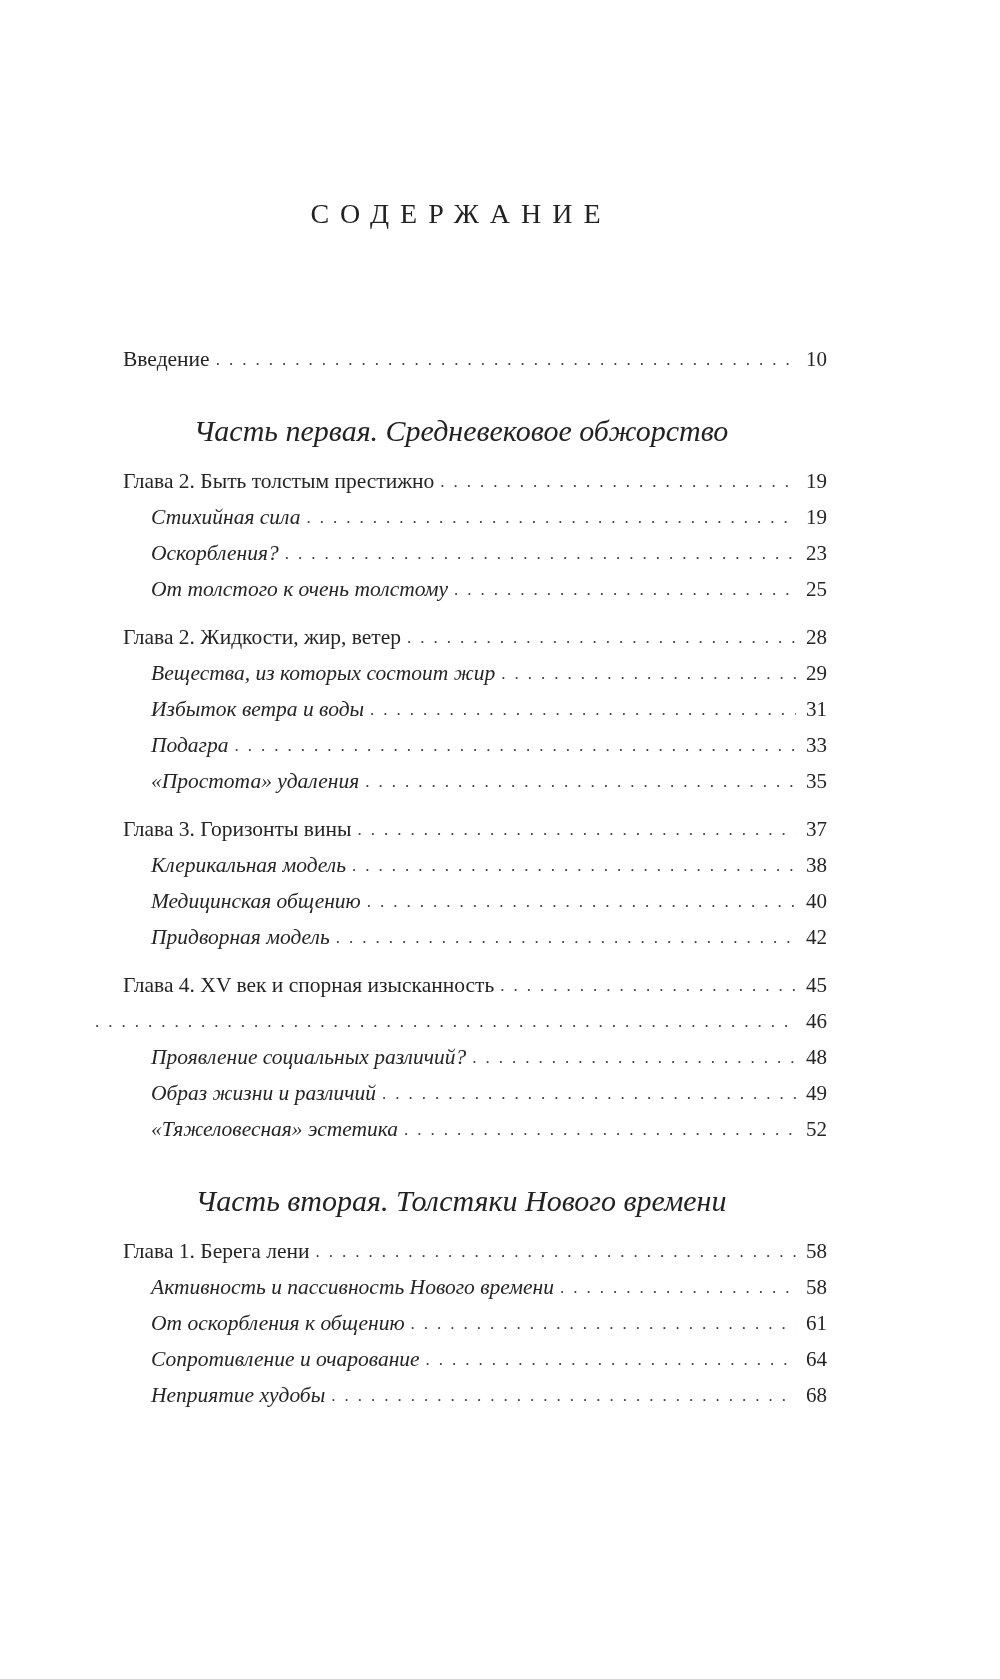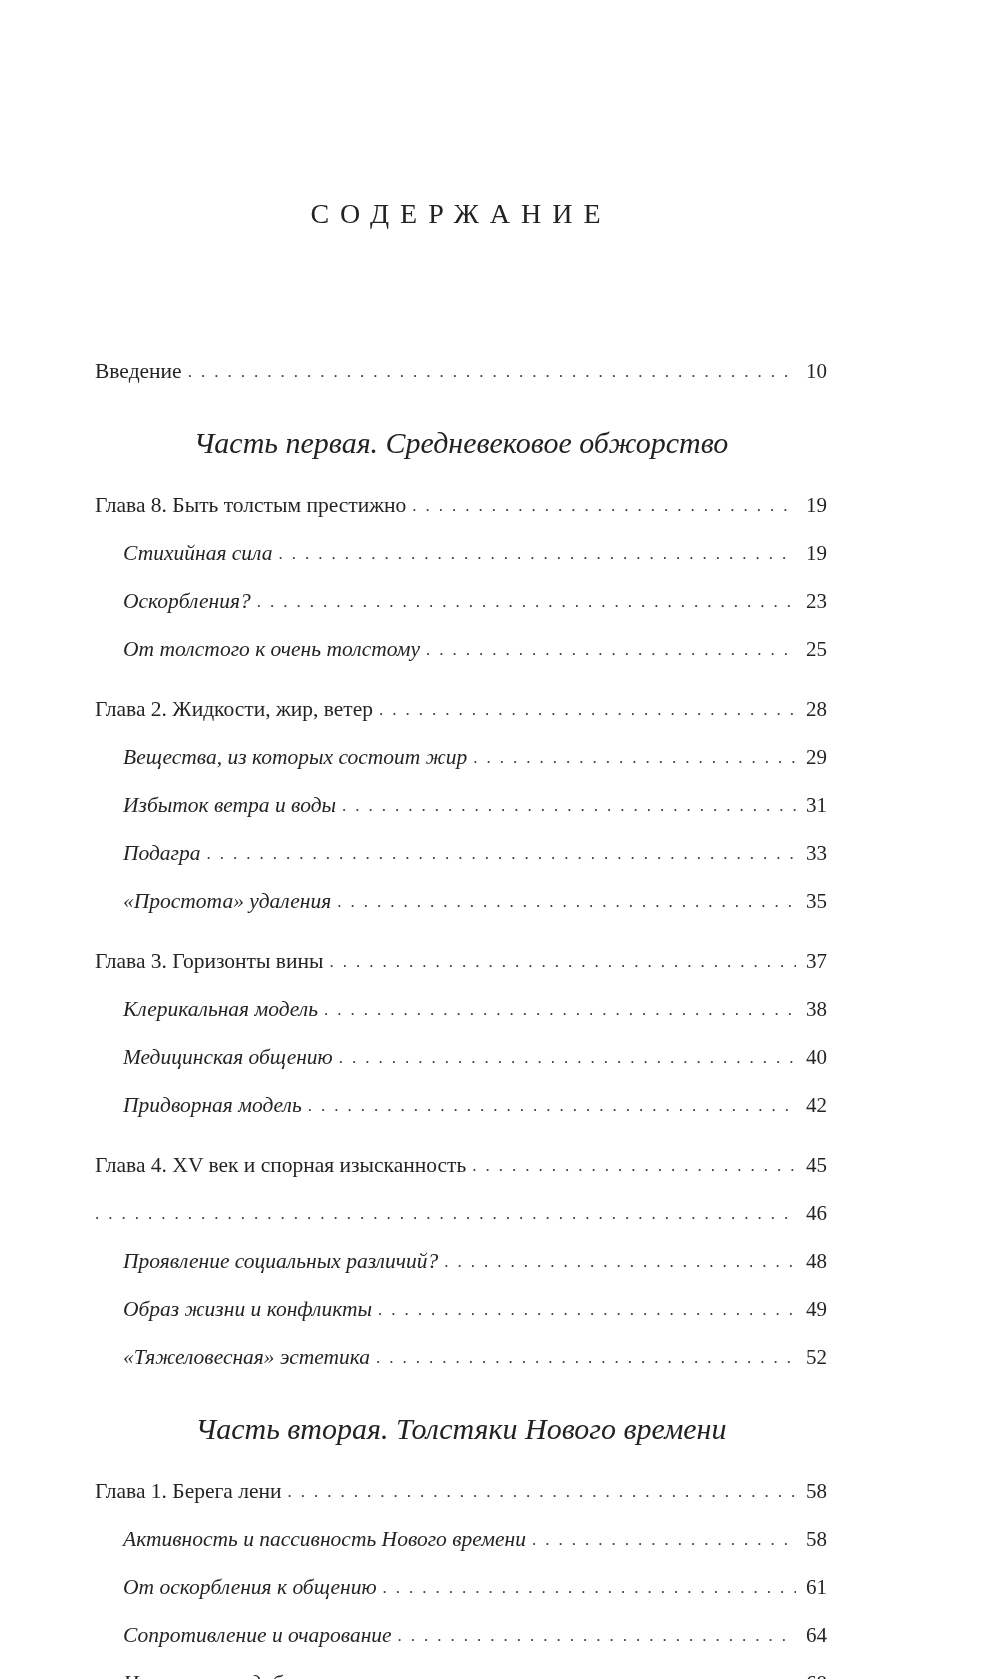--- a/index.html
+++ b/index.html
@@ -48,20 +48,21 @@
     display: flex;
     align-items: baseline;
     font-size: 21.5px;
     line-height: 35px;
     white-space: nowrap;
   }
   .toc-row .label {
     flex: 0 0 auto;
     padding-right: 6px;
     color: #242424;
+    margin-left: 28px;
   }
   .toc-row.sub .label {
     font-style: italic;
     padding-left: 28px;
   }
   .toc-row .dots {
     flex: 1 1 auto;
     overflow: hidden;
     white-space: nowrap;
     font-size: 17px;
@@ -71,40 +72,39 @@
   }
   .toc-row .dots::after {
     content: "..........................................................................................";
   }
   .toc-row .pagenum {
     flex: 0 0 auto;
     padding-left: 10px;
     text-align: right;
     color: #242424;
     font-size: 21px;
-    margin-top: 12px;
   }
 </style>
 </head>
 <body>
 
 <div class="page">
   <h1 class="toc-title">СОДЕРЖАНИЕ</h1>
   <div>
       <div class="intro-block">
         <div class="toc-row chapter">
           <span class="label">Введение</span>
           <span class="dots"></span>
           <span class="pagenum">10</span>
         </div>
       </div>
       <div class="part-heading">Часть первая. Средневековое обжорство</div>
       <div class="chapter-group">
         <div class="toc-row chapter">
-          <span class="label">Глава 8. Быть толстым престижно</span>
+          <span class="label">Глава 2. Быть толстым престижно</span>
           <span class="dots"></span>
           <span class="pagenum">19</span>
         </div>
         <div class="toc-row sub">
           <span class="label">Стихийная сила</span>
           <span class="dots"></span>
           <span class="pagenum">19</span>
         </div>
         <div class="toc-row sub">
           <span class="label">Оскорбления?</span>
@@ -175,21 +175,21 @@
         <div class="toc-row sub">
           <span class="dots"></span>
           <span class="pagenum">46</span>
         </div>
         <div class="toc-row sub">
           <span class="label">Проявление социальных различий?</span>
           <span class="dots"></span>
           <span class="pagenum">48</span>
         </div>
         <div class="toc-row sub">
-          <span class="label">Образ жизни и конфликты</span>
+          <span class="label">Образ жизни и различий</span>
           <span class="dots"></span>
           <span class="pagenum">49</span>
         </div>
         <div class="toc-row sub">
           <span class="label">«Тяжеловесная» эстетика</span>
           <span class="dots"></span>
           <span class="pagenum">52</span>
         </div>
       </div>
       <div class="part-heading">Часть вторая. Толстяки Нового времени</div>

